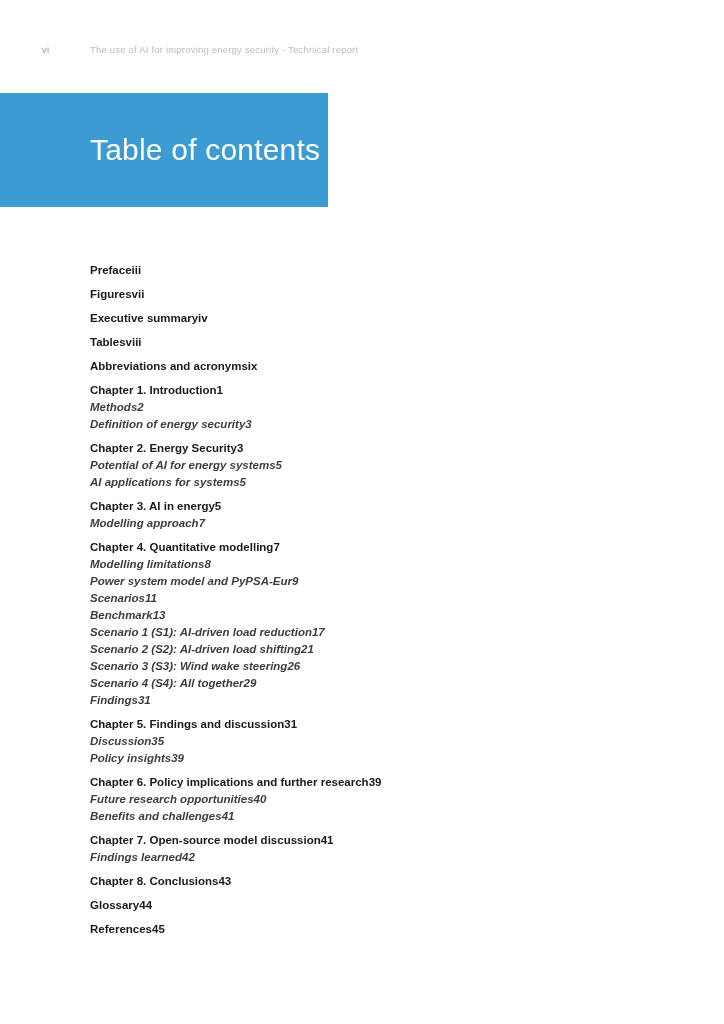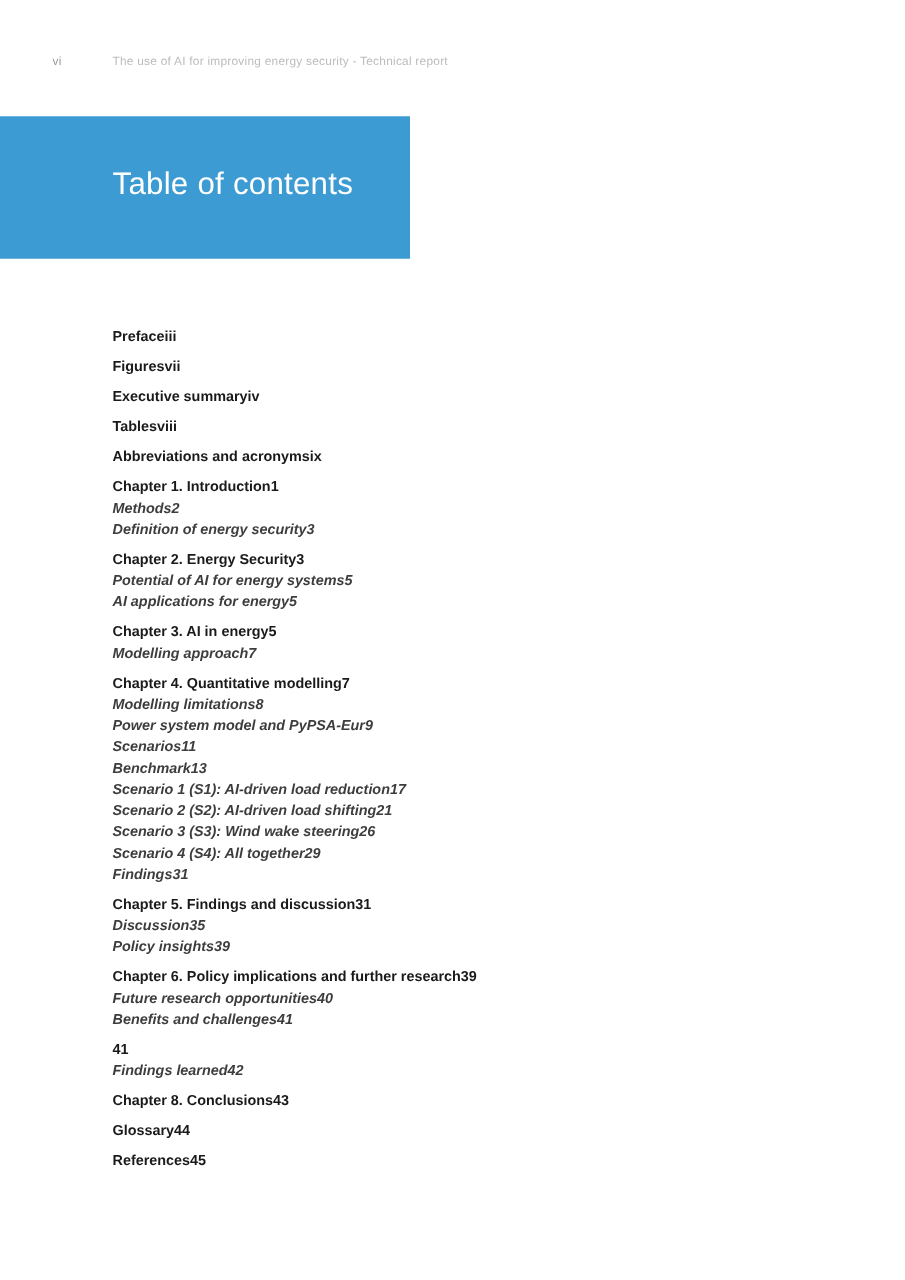--- a/index.html
+++ b/index.html
@@ -46,21 +46,21 @@
     width: 328px;
     height: 114px;
     background: #3d9bd3;
   }
   .banner h1 {
     margin: 0;
     position: absolute;
     left: 90px;
     top: 40px;
     color: #ffffff;
-    font-size: 25px;
+    font-size: 30px;
     font-weight: 400;
     letter-spacing: 0.2px;
   }
 
   
   .toc {
     position: absolute;
     top: 262px;
     left: 90px;
     right: 92px;
@@ -142,21 +142,21 @@
   </div>
       <div class="toc-row top">
     <span class="label">Chapter 2. Energy Security</span>
     <span class="pageno">3</span>
   </div>
       <div class="toc-row sub">
     <span class="label">Potential of AI for energy systems</span>
     <span class="pageno">5</span>
   </div>
       <div class="toc-row sub">
-    <span class="label">AI applications for energy</span>
+    <span class="label">AI applications for systems</span>
     <span class="pageno">5</span>
   </div>
       <div class="toc-row top">
     <span class="label">Chapter 3. AI in energy</span>
     <span class="pageno">5</span>
   </div>
       <div class="toc-row sub">
     <span class="label">Modelling approach</span>
     <span class="pageno">7</span>
   </div>
@@ -218,20 +218,21 @@
   </div>
       <div class="toc-row sub">
     <span class="label">Future research opportunities</span>
     <span class="pageno">40</span>
   </div>
       <div class="toc-row sub">
     <span class="label">Benefits and challenges</span>
     <span class="pageno">41</span>
   </div>
       <div class="toc-row top">
+    <span class="label">Chapter 7. Open-source model discussion</span>
     <span class="pageno">41</span>
   </div>
       <div class="toc-row sub">
     <span class="label">Findings learned</span>
     <span class="pageno">42</span>
   </div>
       <div class="toc-row top">
     <span class="label">Chapter 8. Conclusions</span>
     <span class="pageno">43</span>
   </div>

